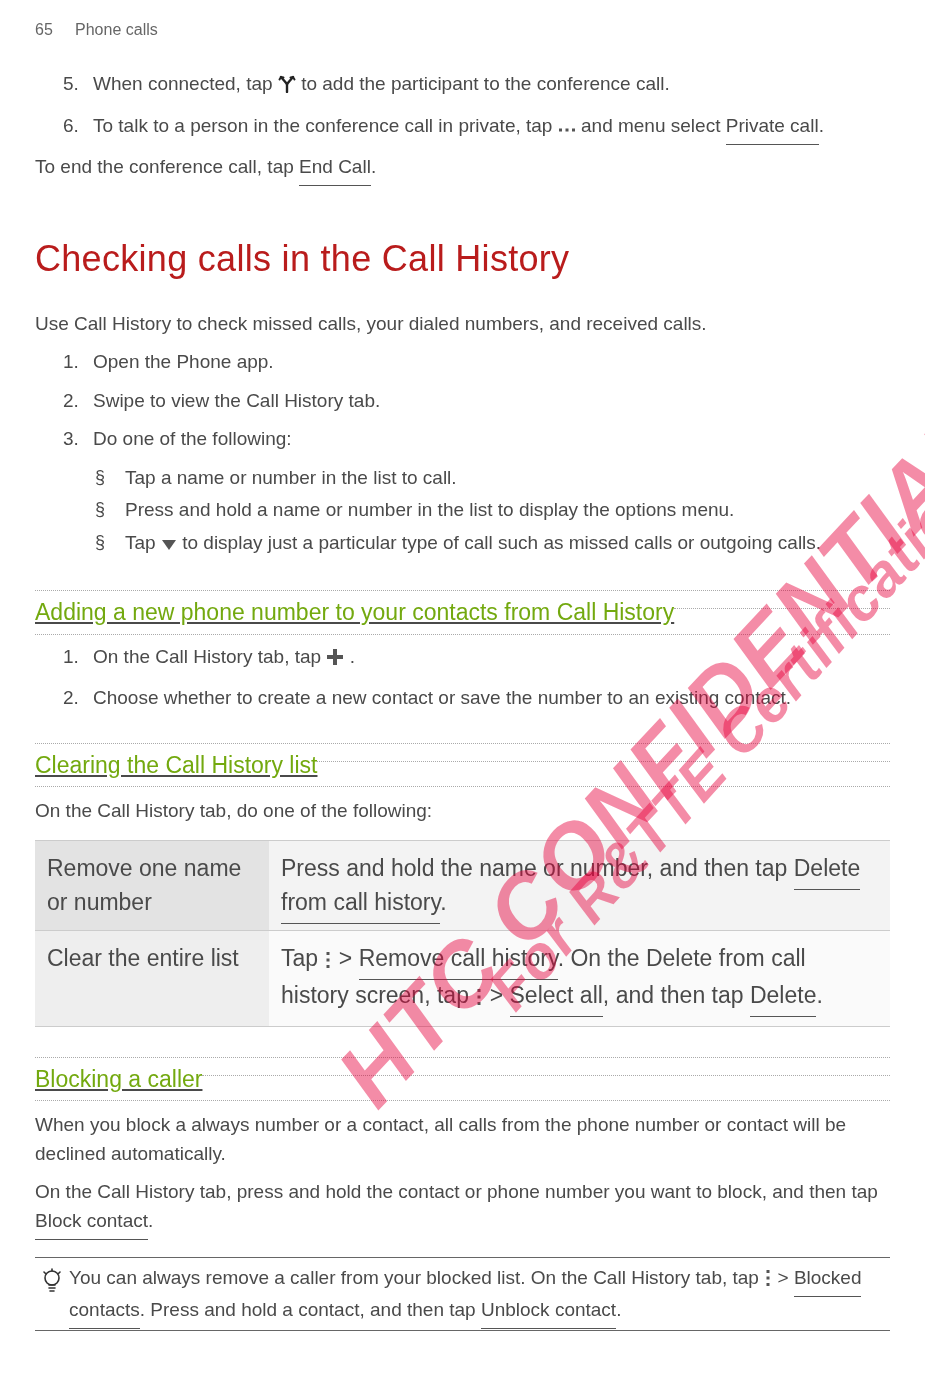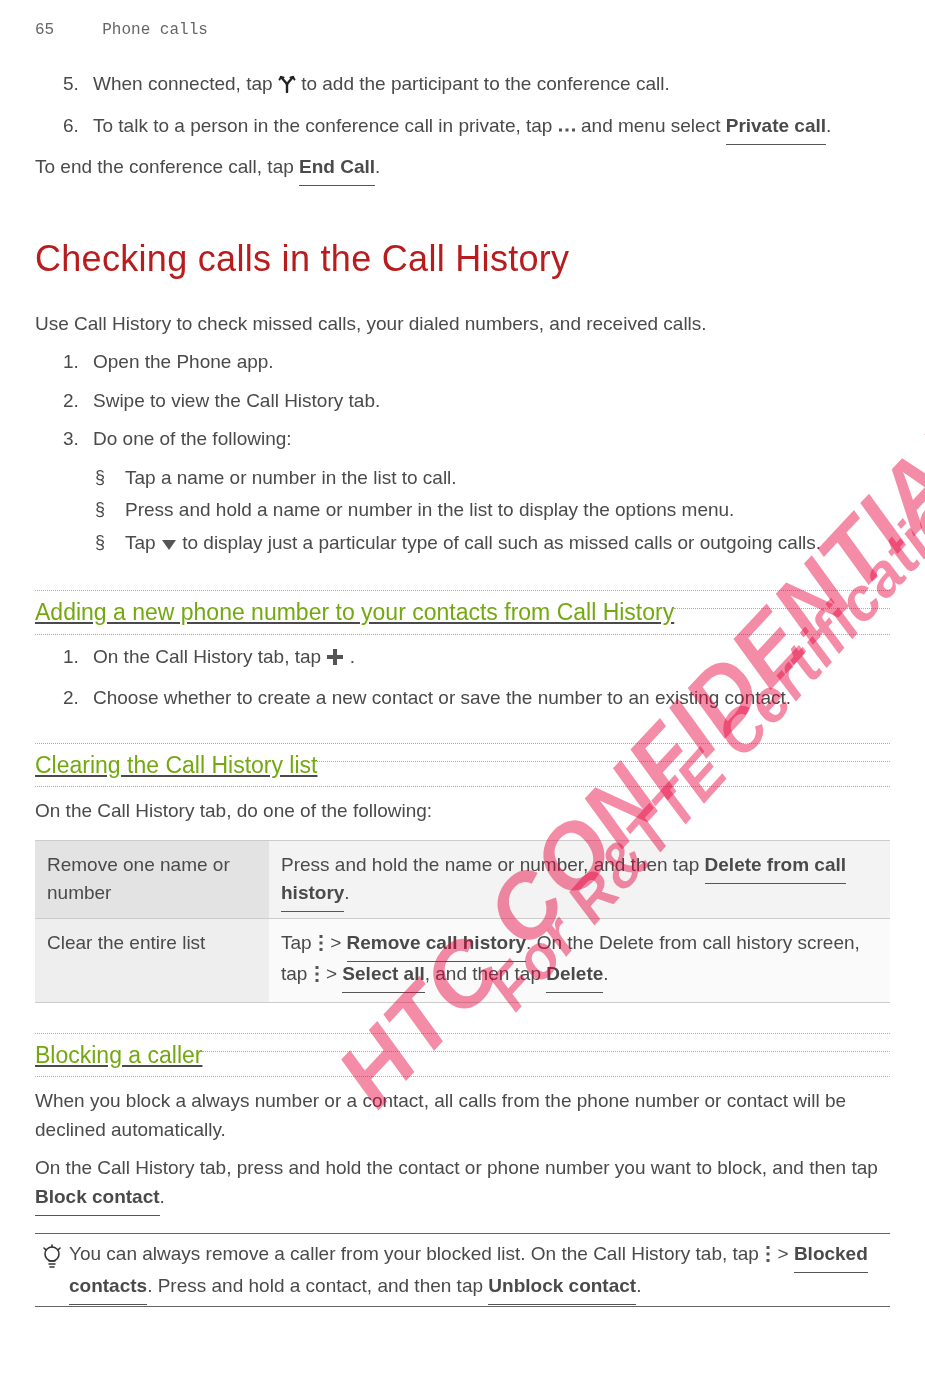--- a/index.html
+++ b/index.html
@@ -17,40 +17,38 @@
     .page {
       padding: 18px 35px 20px 35px;
       position: relative;
       min-height: 1383px;
       box-sizing: border-box;
     }
     .header {
       font-size: 16px;
       color: #666;
       margin-bottom: 28px;
-      font-family: Liberation Mono, monospace;
     }
     .ol-item {
       display: flex;
       margin: 8px 0 10px 28px;
     }
     .ol-num {
       min-width: 30px;
       color: #4a4a4a;
     }
     .ol-body {
       flex: 1;
     }
     .para {
       margin: 10px 0 10px 0;
     }
     .underline {
       border-bottom: 1px solid #555;
       padding-bottom: 8px;
-      font-weight: bold;
     }
     h1.green {
       color: #b91c1c;
       font-weight: 400;
       font-size: 36px;
       margin: 50px 0 24px 0;
       letter-spacing: 0.3px;
     }
     .sub-ol-item {
       display: flex;
@@ -85,21 +83,21 @@
       border-bottom: 1.5px dotted #aaa;
       height: 17px;
     }
     .sub-para {
       margin: 10px 0;
     }
     table.tbl {
       width: 100%;
       border-collapse: collapse;
       margin: 14px 0;
-      font-size: 19px;
+      font-size: 23px;
     }
     table.tbl td {
       padding: 10px 12px;
       vertical-align: top;
       border-top: 1px solid #ccc;
       border-bottom: 1px solid #ccc;
     }
     table.tbl tr:nth-child(odd) td:first-child { background: #e3e3e3; }
     table.tbl tr:nth-child(even) td:first-child { background: #eeeeee; }
     table.tbl tr:nth-child(odd) td:last-child { background: #f3f3f3; }

